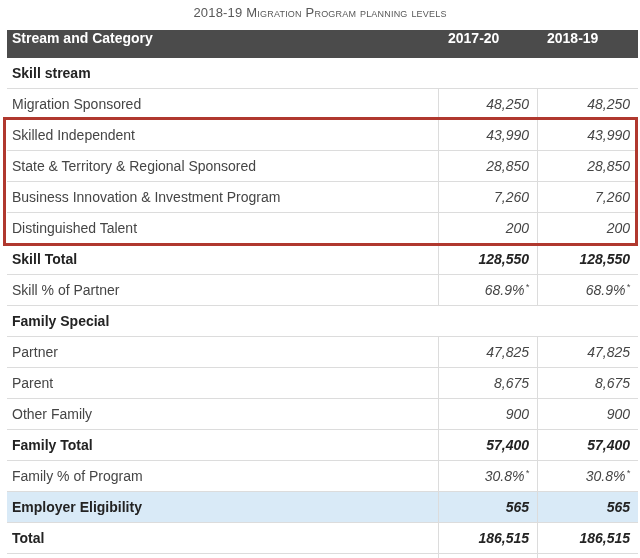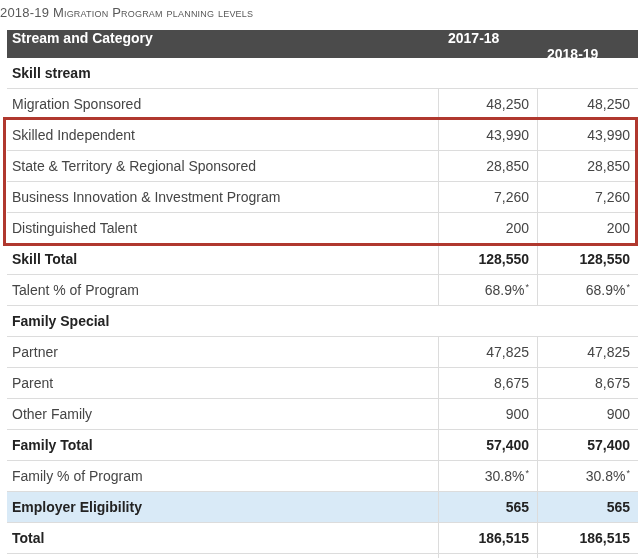--- a/index.html
+++ b/index.html
@@ -16,57 +16,59 @@
   html,body{background:#ffffff;}
   body{font-family:"Liberation Sans","DejaVu Sans",sans-serif;}
   .screen{
     position:relative;
     width:640px;height:558px;
     overflow:hidden;
     background:#ffffff;
   }
   .page-title{
     position:absolute;top:5px;left:0;width:640px;
+    text-align:center;
     font-size:13px;
     font-variant:small-caps;
     color:var(--title-fg);
     letter-spacing:.2px;
   }
   .table{
     position:absolute;
     left:7px;top:30px;width:631px;
   }
   .thead{
     display:flex;
     height:28px;
     background:var(--header-bg);
     color:var(--header-fg);
     font-weight:bold;
     font-size:14px;
     align-items:flex-start;
   }
   .th-label{flex:1 1 auto;padding-left:5px;}
   .th-num{width:99px;padding-left:10px;}
-  .th-num.last{width:101px;margin-top:16px;}
+  .th-num.last{width:101px;}
   .row{
     display:flex;
     height:31px;
     align-items:stretch;
     border-bottom:1px solid var(--row-border);
     font-size:14px;
     color:var(--text);
     background:#ffffff;
   }
   .cell{display:flex;align-items:center;text-align:right;}
   .cell.label{flex:1 1 auto;padding-left:5px;}
   .cell.num{
     width:99px;
     justify-content:flex-end;
     padding-right:8px;
     border-left:1px solid var(--row-border);
+    font-style:italic;
   }
   .cell.num.last{width:101px;}
   .row.section .label,
   .row.total .label,
   .row.total .num,
   .row.highlight .label,
   .row.highlight .num{
     font-weight:bold;
     color:var(--text-bold);
   }
@@ -91,21 +93,21 @@
 <body>
 
 <div class="screen">
 
   <div class="page-title">2018-19 Migration Program planning levels</div>
 
   <div class="table">
 
     <div class="thead">
       <div class="th-label">Stream and Category</div>
-      <div class="th-num">2017-18</div>
+      <div class="th-num">2017-20</div>
       <div class="th-num last">2018-19</div>
     </div>
 
     <div id="tbody">
         <div class="row section">
           <div class="cell label">Skill stream</div>
         </div>
         <div class="row data">
           <div class="cell label">Migration Sponsored</div>
           <div class="cell num">
@@ -154,21 +156,21 @@
         <div class="row total">
           <div class="cell label">Skill Total</div>
           <div class="cell num">
             <span>128,550</span>
           </div>
           <div class="cell num last">
             <span>128,550</span>
           </div>
         </div>
         <div class="row percent">
-          <div class="cell label">Talent % of Program</div>
+          <div class="cell label">Skill % of Partner</div>
           <div class="cell num">
             <span>68.9%</span>
             <sup class="star">*</sup>
           </div>
           <div class="cell num last">
             <span>68.9%</span>
             <sup class="star">*</sup>
           </div>
         </div>
         <div class="row section">

